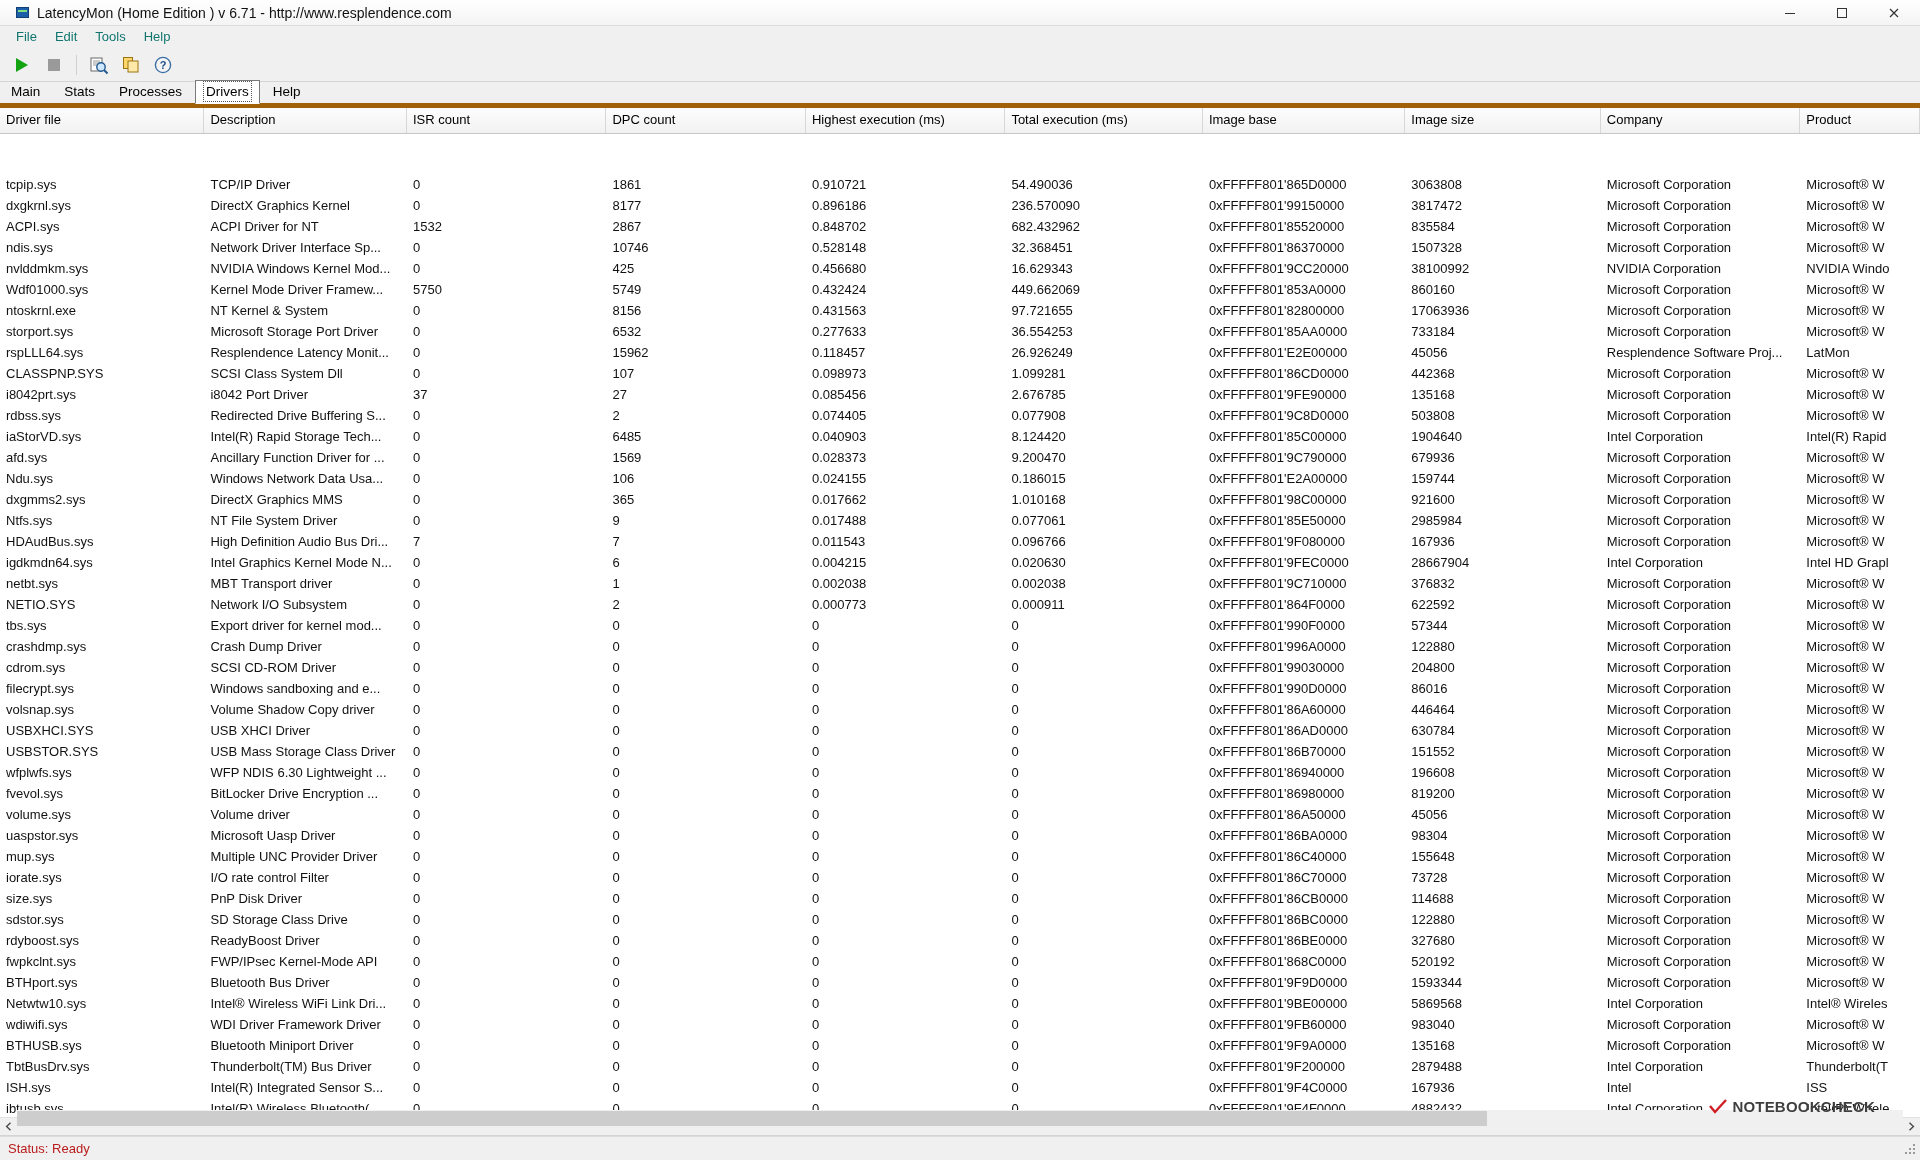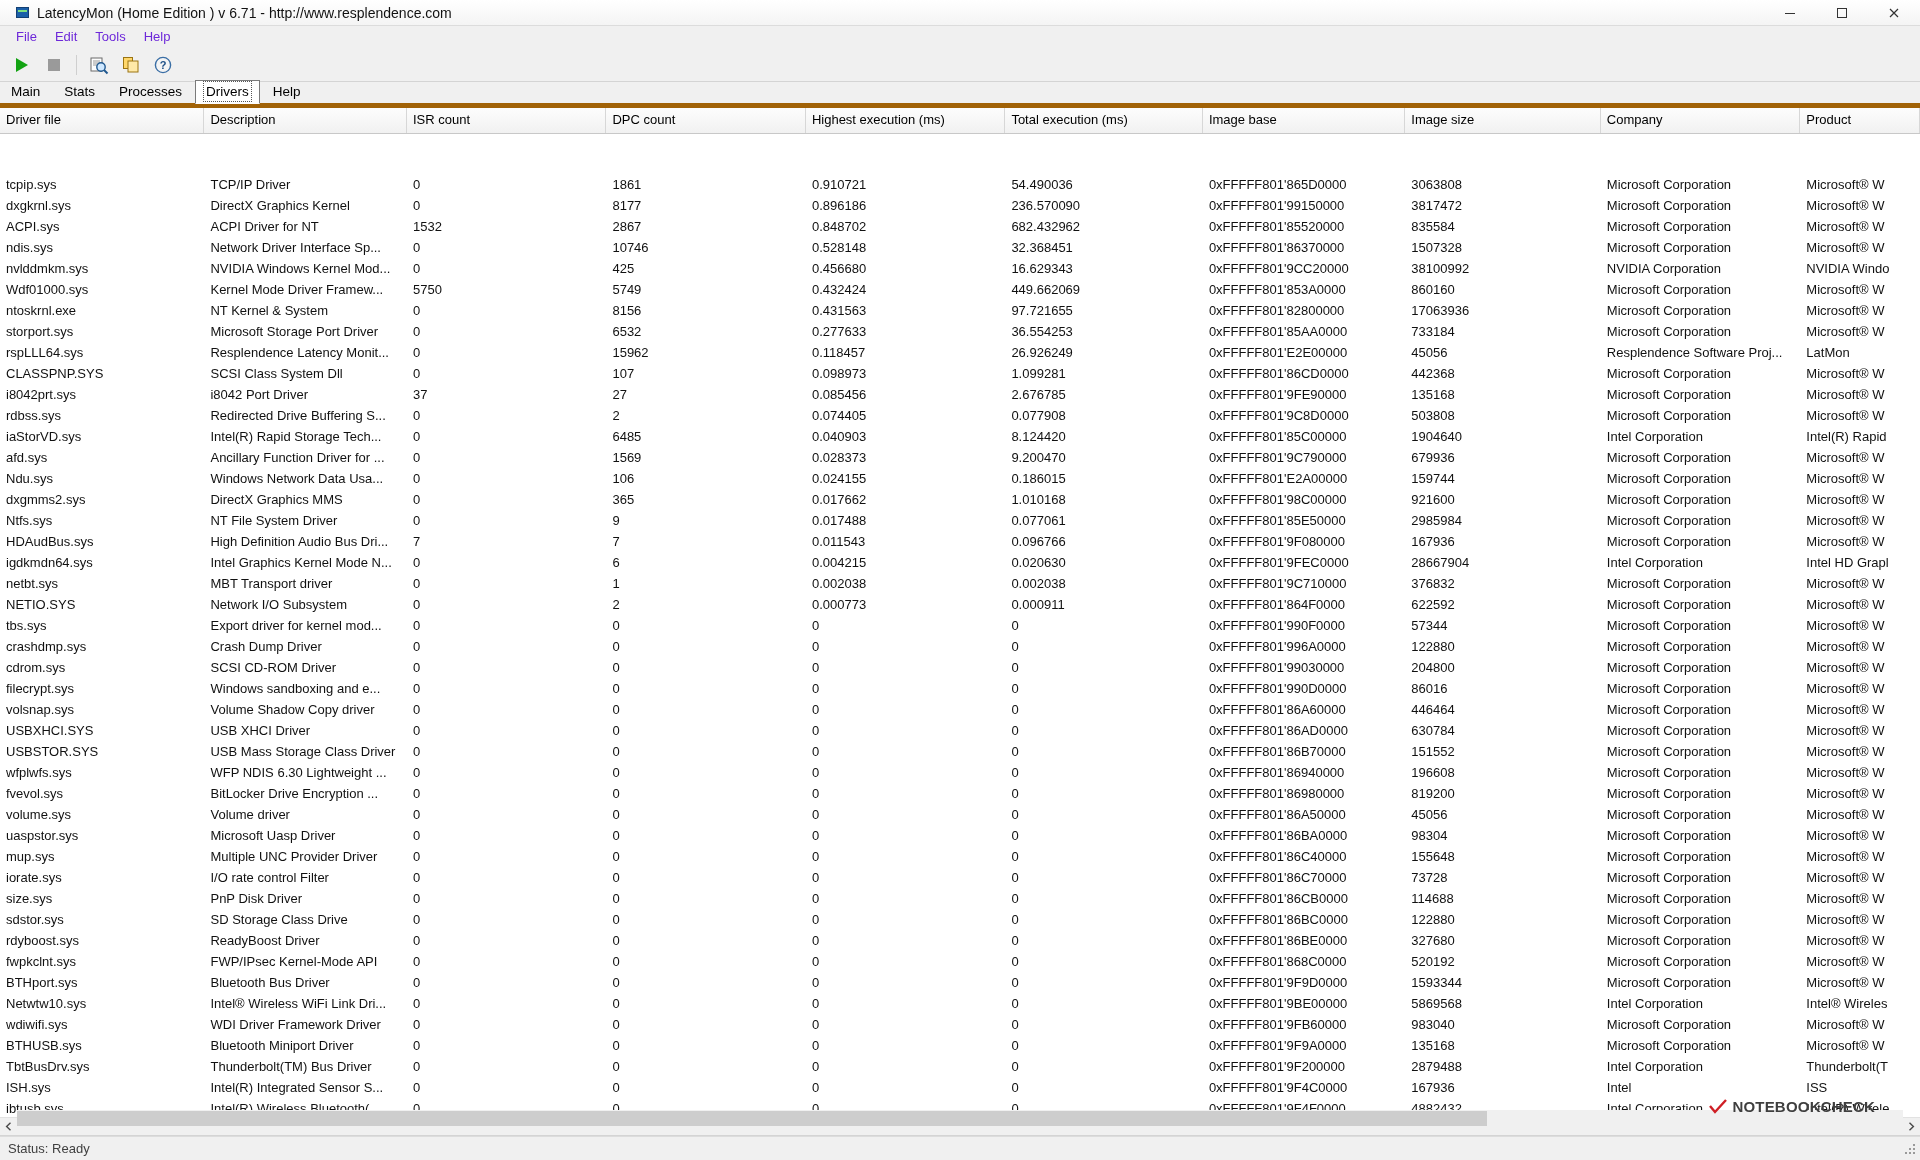--- a/index.html
+++ b/index.html
@@ -58,21 +58,21 @@
   
   .menubar {
     height: 22px;
     background: #f0f0f0;
     display: flex; align-items: center;
     padding-left: 8px;
     flex: 0 0 auto;
     border-bottom: 1px solid #f0f0f0;
   }
   .menu-item {
-    font-size: 13px; color: #6d28d9;
+    font-size: 13px; color: #0f766e;
     padding: 2px 8px;
     margin-right: 2px;
   }
 
   
   .toolbar {
     height: 34px;
     background: #f0f0f0;
     border-bottom: 1px solid #d4d4d4;
     display: flex; align-items: center;
@@ -222,21 +222,21 @@
 
   
   .statusbar {
     height: 24px;
     background: #f0f0f0;
     display: flex; align-items: center;
     padding-left: 8px;
     flex: 0 0 auto;
     border-top: 1px solid #dcdcdc;
   }
-  .status-text { font-size: 13px; color: #404040; }
+  .status-text { font-size: 13px; color: #b91c1c; }
   .resize-grip {
     margin-left: auto; margin-right: 3px;
     width: 14px; height: 14px; position: relative;
   }
   .resize-grip i {
     position: absolute; width: 2px; height: 2px; background: #9a9a9a;
   }
 </style>
 </head>
 <body>

